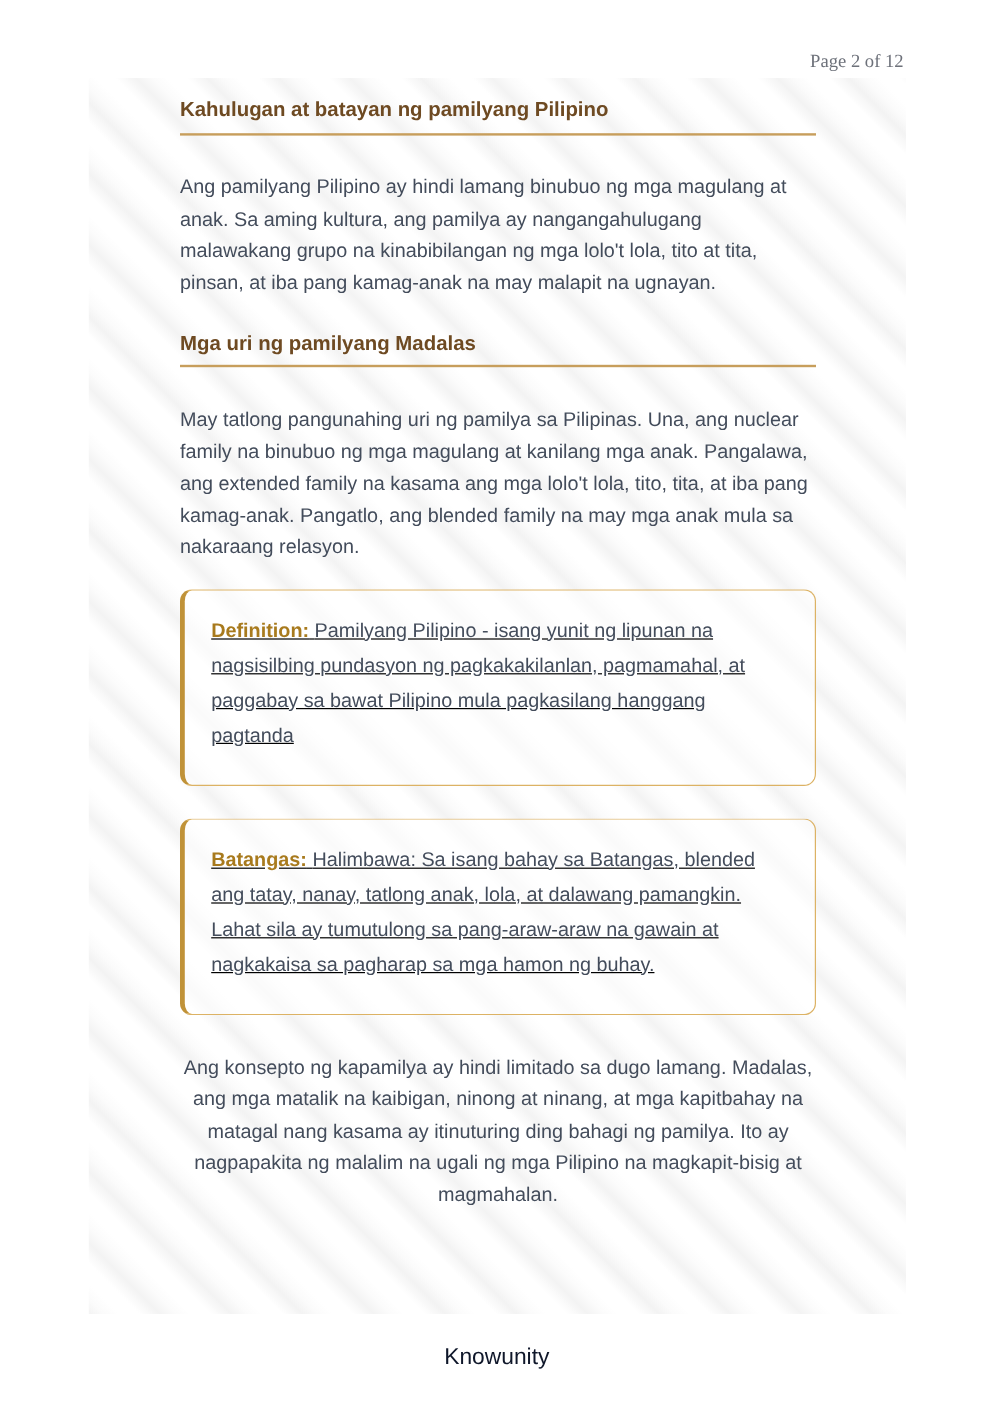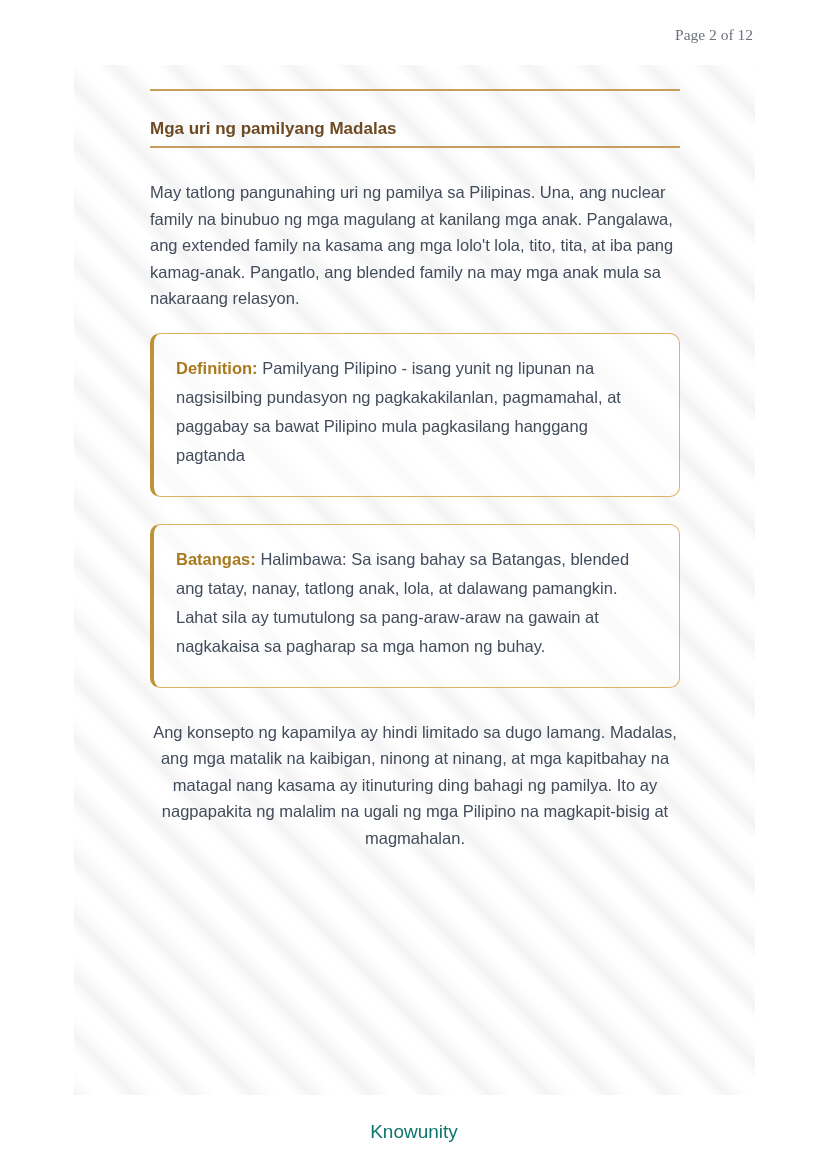--- a/index.html
+++ b/index.html
@@ -7,21 +7,21 @@
     width: 828px;
     height: 1171px;
     position: relative;
     background: #ffffff;
     font-family: "Liberation Sans", sans-serif;
     overflow: hidden;
   }
 
   .page-number {
     position: absolute;
-    top: 26px;
+    top: 43px;
     right: 75px;
     font-family: "Liberation Serif", serif;
     font-size: 15.5px;
     color: #6d717a;
   }
 
   .page {
     position: absolute;
     left: 74px;
     top: 65px;
@@ -65,52 +65,55 @@
   .section-heading.h2 { margin-top: 27px; }
 
   .callout {
     box-sizing: border-box;
     margin-top: 21px;
     border: 1.5px solid #dcb264;
     border-left: 4px solid #c09238;
     border-radius: 10px;
     padding: 20px 24px 26px 22px;
     background: rgba(255, 255, 255, 0.55);
+    text-decoration: underline;
   }
   .callout.example { margin-top: 27px; }
   .callout p {
     margin: 0;
     font-size: 16.5px;
     line-height: 29px;
     color: #434c5b;
   }
   .callout strong {
     font-weight: bold;
     color: #a87a1d;
   }
 
   .footer-brand {
     position: absolute;
     left: 0;
     top: 1121px;
     width: 100%;
     text-align: center;
     font-size: 19px;
-    color: #0f766e;
+    color: #0f172a;
   }
 </style>
 </head>
 <body>
 
 <div class="page-number">Page 2 of 12</div>
 
 <div class="page">
 
+  <h1 class="section-heading">Kahulugan at batayan ng pamilyang Pilipino</h1>
   <hr class="heading-rule">
 
+  <p class="body-text">Ang pamilyang Pilipino ay hindi lamang binubuo ng mga magulang at anak. Sa aming kultura, ang pamilya ay nangangahulugang malawakang grupo na kinabibilangan ng mga lolo't lola, tito at tita, pinsan, at iba pang kamag-anak na may malapit na ugnayan.</p>
 
   <h1 class="section-heading h2">Mga uri ng pamilyang Madalas</h1>
   <hr class="heading-rule rule-2">
 
   <p class="body-text p2">May tatlong pangunahing uri ng pamilya sa Pilipinas. Una, ang nuclear family na binubuo ng mga magulang at kanilang mga anak. Pangalawa, ang extended family na kasama ang mga lolo't lola, tito, tita, at iba pang kamag-anak. Pangatlo, ang blended family na may mga anak mula sa nakaraang relasyon.</p>
 
   <div class="callout definition">
     <p><strong>Definition:</strong> <span>Pamilyang Pilipino - isang yunit ng lipunan na nagsisilbing pundasyon ng pagkakakilanlan, pagmamahal, at paggabay sa bawat Pilipino mula pagkasilang hanggang pagtanda</span></p>
   </div>
 

